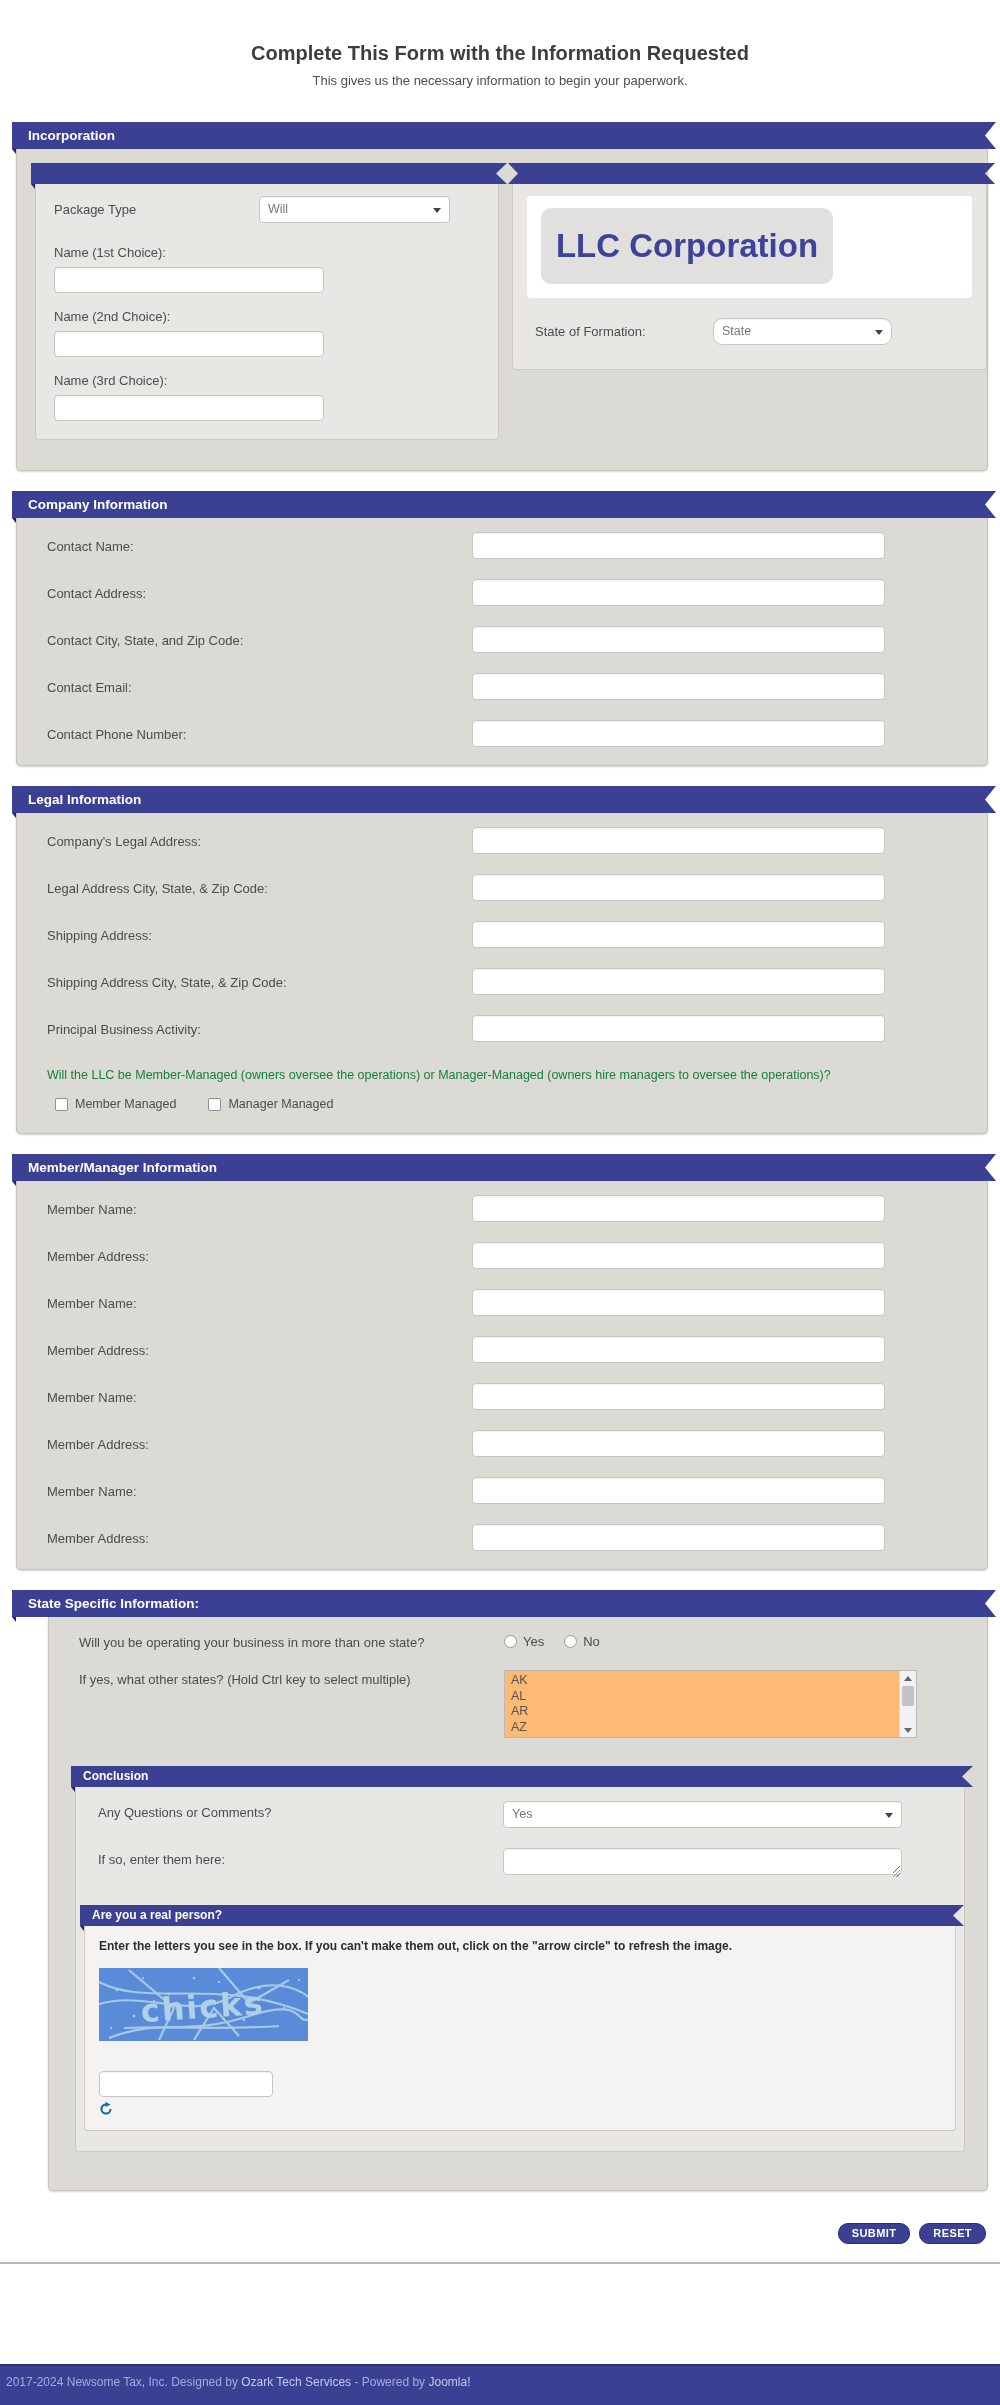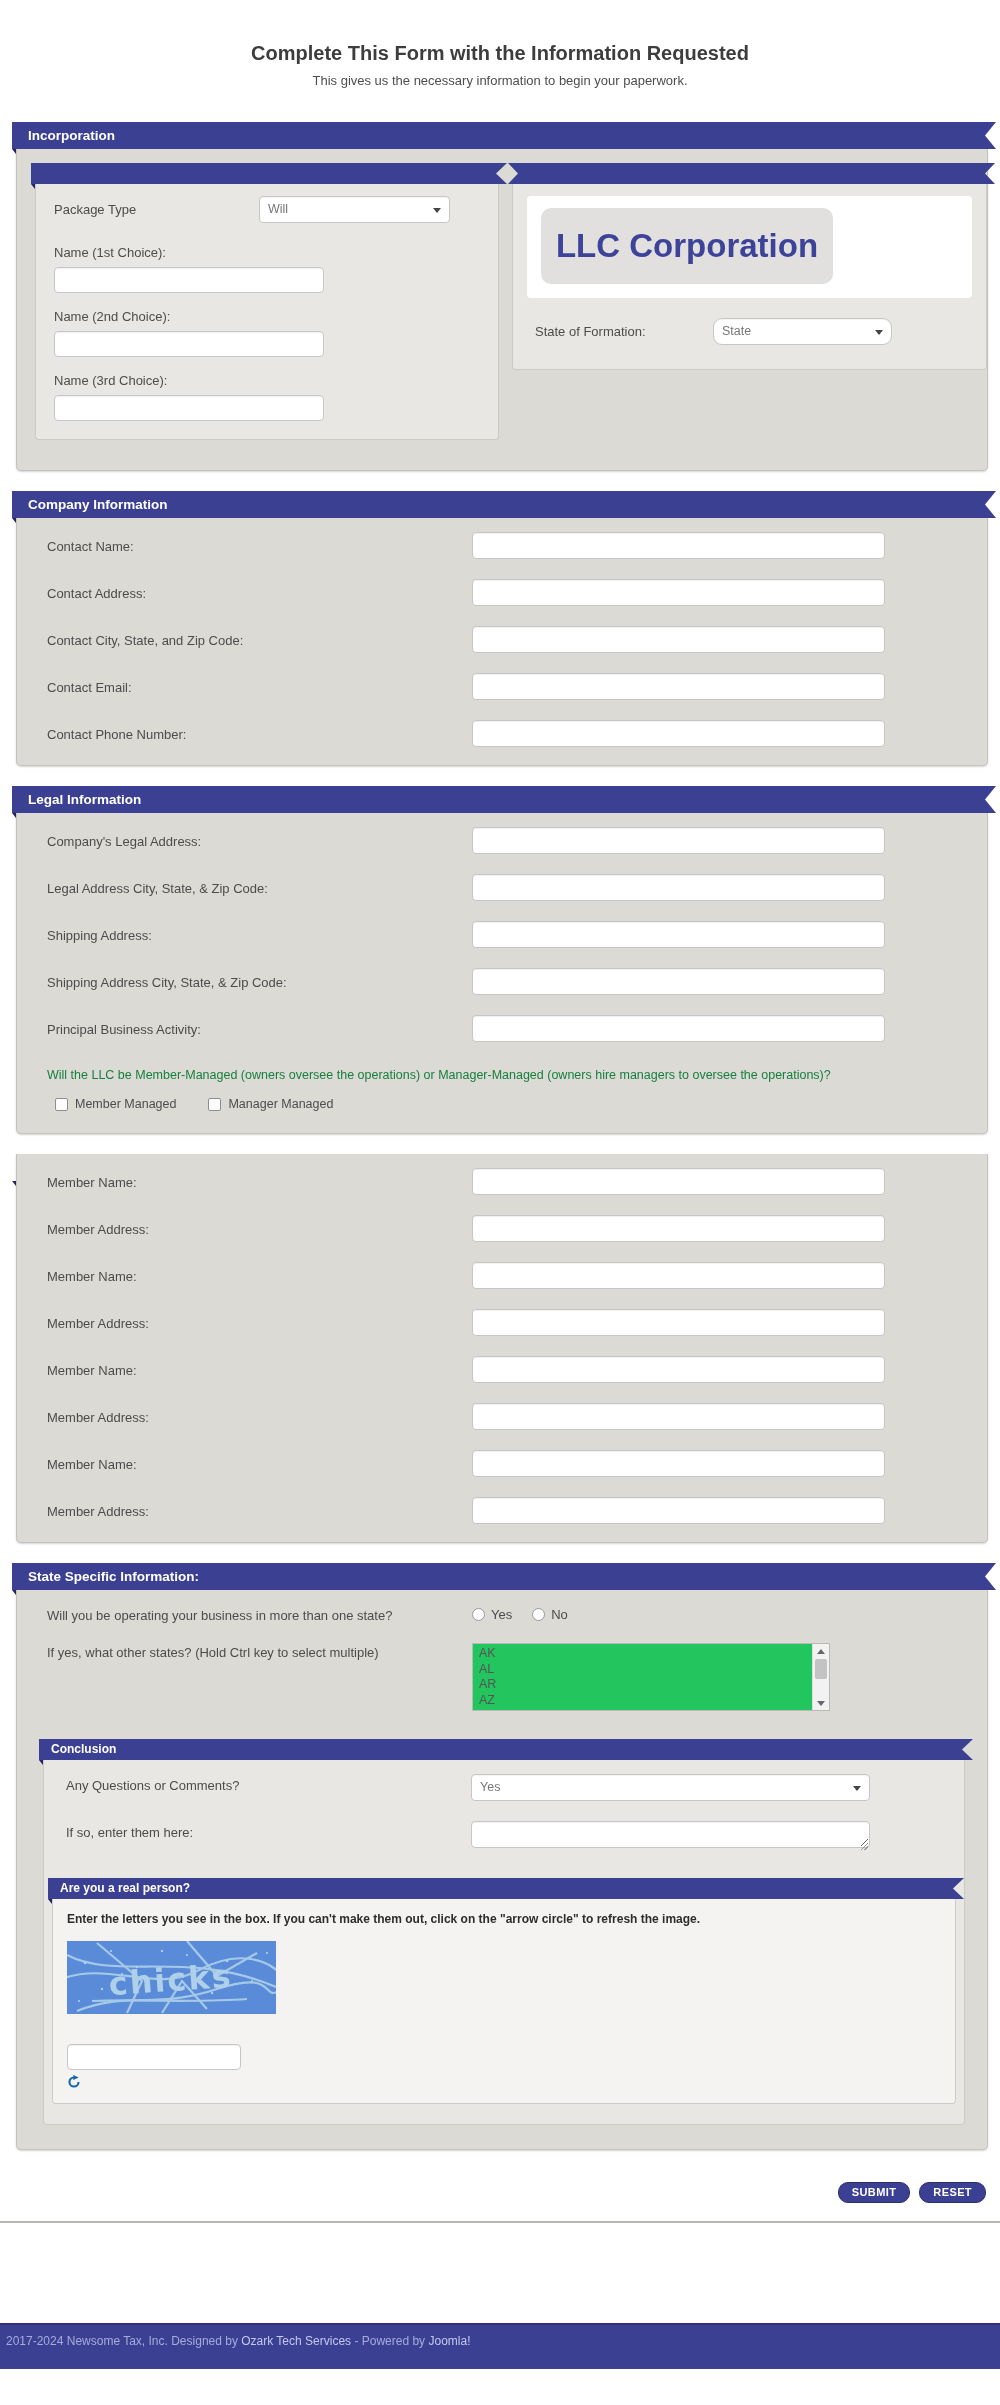--- a/index.html
+++ b/index.html
@@ -85,21 +85,21 @@
   
   .question { padding:16px 30px 0; font-size:12.5px; color:#15803d; }
   .check-row { display:flex; align-items:center; gap:32px; padding:15px 30px 18px 38px; }
   .check-item { display:flex; align-items:center; gap:7px; font-size:12.5px; color:#4c4c4c; }
   .cb { width:13px; height:13px; border:1px solid #8f8f8f; border-radius:2px; background:#fdfdfd; }
 
   
   .radio-group { display:flex; align-items:center; gap:20px; }
   .radio-item { display:flex; align-items:center; gap:6px; font-size:13px; color:#4c4c4c; }
   .rb { width:13px; height:13px; border:1px solid #9a9a9a; border-radius:50%; background:#fdfdfd; }
-  .listbox { position:relative; width:358px; height:68px; background:#22c55e; border:1px solid #b9b9b9; overflow:hidden; }
+  .listbox { position:relative; width:413px; height:68px; background:#fdba74; border:1px solid #b9b9b9; overflow:hidden; }
   .lb-items { padding:2px 0 0 6px; font-size:12.5px; color:#555; line-height:15.5px; }
   .lb-scroll { position:absolute; top:0; right:0; bottom:0; width:17px; background:#f2f2f2; border-left:1px solid #ddd; }
   .lb-up, .lb-down { position:absolute; left:0; width:16px; height:14px; display:flex; align-items:center; justify-content:center; }
   .lb-up { top:0; } .lb-down { bottom:0; }
   .tri-up { width:0;height:0;border-left:4px solid transparent;border-right:4px solid transparent;border-bottom:5px solid #666; }
   .tri-down { width:0;height:0;border-left:4px solid transparent;border-right:4px solid transparent;border-top:5px solid #666; }
   .lb-thumb { position:absolute; top:15px; left:2px; width:12px; height:20px; background:#c3c3c3; border-radius:2px; }
 
   
   .conclusion-panel { position:relative; margin:18px 22px 10px 26px; }
@@ -258,20 +258,21 @@
         </label>
         <label class="check-item">
           <span class="cb"></span>
           <span>Manager Managed</span>
         </label>
       </div>
     </div>
   </section>
 
   <section class="panel">
+    <div class="ribbon">Member/Manager Information</div>
     <i class="fold f27"></i>
     <div class="panel-body" style="padding:4px 0 8px;">
       <div class="form-row">
           <div class="lbl">Member Name:</div>
           <input class="txt" type="text" style="">
         </div>
       <div class="form-row">
           <div class="lbl">Member Address:</div>
           <input class="txt" type="text" style="">
         </div>
@@ -298,21 +299,21 @@
       <div class="form-row">
           <div class="lbl">Member Address:</div>
           <input class="txt" type="text" style="">
         </div>
     </div>
   </section>
 
   <section class="panel">
     <div class="ribbon">State Specific Information:</div>
     <i class="fold f27"></i>
-    <div class="panel-body" style="padding:6px 0 14px;">
+    <div class="panel-body" style="padding:6px 0 28px;margin-left:32px;">
       <div class="form-row">
         <div class="lbl">Will you be operating your business in more than one state?</div>
         <div class="radio-group">
           <label class="radio-item">
             <span class="rb"></span>
             <span>Yes</span>
           </label>
           <label class="radio-item">
             <span class="rb"></span>
             <span>No</span>

